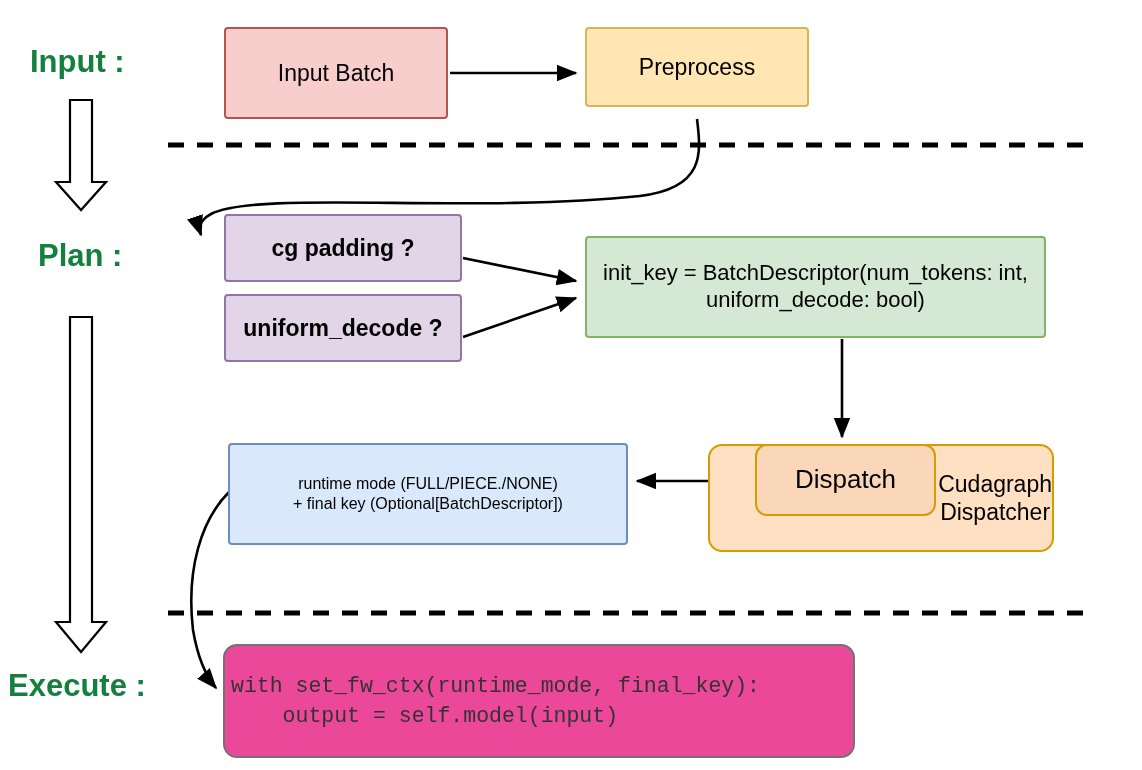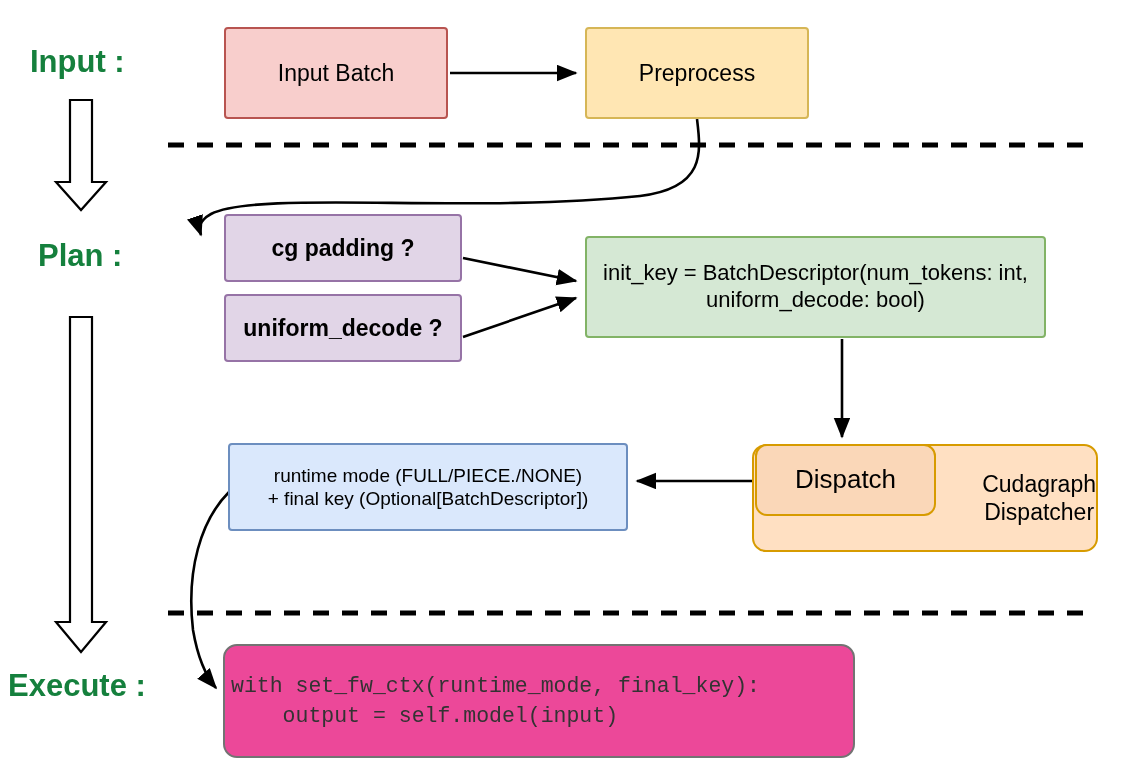--- a/index.html
+++ b/index.html
@@ -16,26 +16,26 @@
   .c-red   {background:#f8cecc;border-color:#b85450;}
   .c-yellow{background:#ffe6b3;border-color:#d6b656;}
   .c-purple{background:#e1d5e7;border-color:#9673a6;font-weight:bold;}
   .c-green {background:#d5e8d4;border-color:#82b366;}
   .c-blue  {background:#dae8fc;border-color:#6c8ebf;}
   .c-orange{background:#ffe0c2;border-color:#d79b00;}
   .c-orange-dark{background:#fad7b8;border-color:#d79b00;}
 
   
   #n-input-batch{left:224px;top:27px;width:224px;height:92px;font-size:23px;}
-  #n-preprocess {left:585px;top:27px;width:224px;height:92px;font-size:23px;}
+  #n-preprocess {left:585px;top:27px;width:224px;height:80px;font-size:23px;}
   #n-cg-padding {left:224px;top:214px;width:238px;height:68px;font-size:23px;}
   #n-uniform    {left:224px;top:294px;width:238px;height:68px;font-size:23px;text-align:right;}
   #n-init-key   {left:585px;top:236px;width:461px;height:102px;font-size:22px;padding:0 12px;}
-  #n-runtime    {left:228px;top:443px;width:400px;height:88px;font-size:19px;padding:0 10px;}
-  #n-dispatcher {left:752px;top:444px;width:346px;height:108px;font-size:23px;
+  #n-runtime    {left:228px;top:443px;width:400px;height:102px;font-size:16px;padding:0 10px;}
+  #n-dispatcher {left:708px;top:444px;width:346px;height:108px;font-size:23px;
                  justify-content:flex-end;border-radius:14px;}
   #n-dispatch   {left:755px;top:444px;width:181px;height:72px;font-size:26px;
                  border-radius:12px;z-index:3;}
   #n-code{left:223px;top:644px;width:632px;height:114px;border-radius:14px;
           background:#ec4899;border:2px solid #737373;box-sizing:border-box;
           position:absolute;display:flex;align-items:center;}
   #n-code pre{margin:0;padding:0 0 0 6px;font-family:"Liberation Mono","DejaVu Sans Mono",monospace;
               font-size:21.5px;line-height:1.4;color:#333;white-space:pre;}
 
   #lbl-input  {left:30px;top:44px;}

